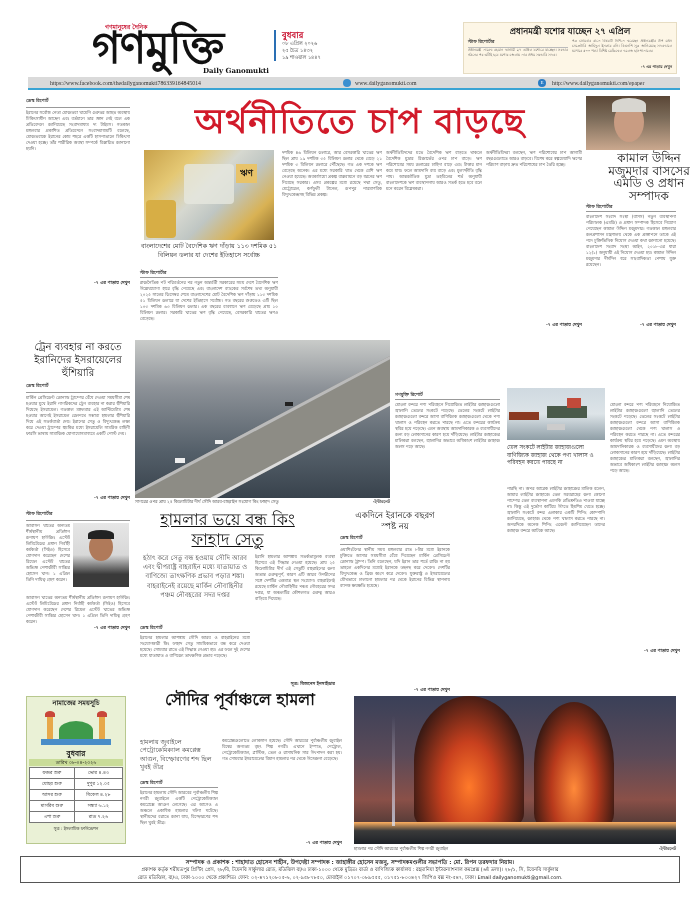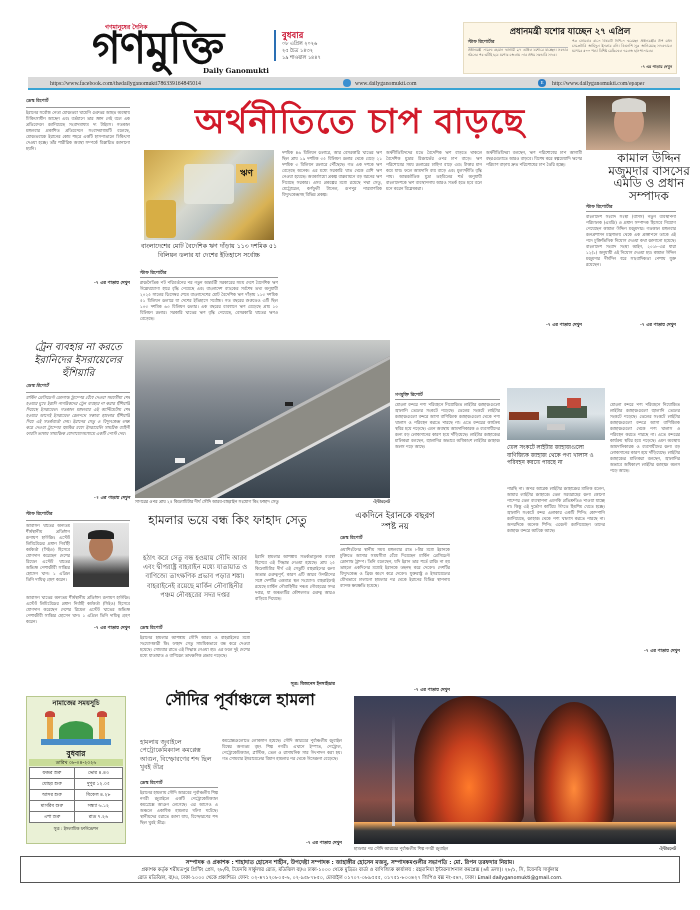--- a/index.html
+++ b/index.html
@@ -77,21 +77,21 @@
 <div class="abs photo" style="left:586px;top:96px;width:84px;height:54px;background:linear-gradient(180deg,#5a4636 0%,#7a6a58 40%,#caa88e 100%);">
   <div class="abs" style="left:28px;top:6px;width:30px;height:40px;border-radius:50%;background:#c99c82;"></div>
   <div class="abs" style="left:26px;top:2px;width:34px;height:14px;border-radius:50% 50% 0 0;background:#d8d6d0;"></div>
 </div>
 <div class="abs hl" style="left:584px;top:152px;width:90px;font-size:12px;line-height:12.5px;margin-left:20px;">কামাল উদ্দিন মজুমদার বাসসের এমডি ও প্রধান সম্পাদক</div>
 <div class="abs byline" style="left:586px;top:204px;">স্টাফ রিপোর্টার</div>
 <div class="abs rule" style="left:586px;top:211px;width:90px;"></div>
 <div class="abs small" style="left:586px;top:214px;width:90px;height:106px;">বাংলাদেশ সংবাদ সংস্থা (বাসস) নতুন ব্যবস্থাপনা পরিচালক (এমডি) ও প্রধান সম্পাদক হিসেবে নিয়োগ পেয়েছেন কামাল উদ্দিন মজুমদার। গতকাল মঙ্গলবার জনপ্রশাসন মন্ত্রণালয় থেকে এক প্রজ্ঞাপনে তাকে এই পদে চুক্তিভিত্তিক নিয়োগ দেওয়া কথা জানানো হয়েছে। বাংলাদেশ সংবাদ সংস্থা আইন, ২০১৮-এর ধারা ১২(১) অনুযায়ী এই নিয়োগ দেওয়া হয়। কামাল উদ্দিন মজুমদার দীর্ঘদিন ধরে সাংবাদিকতা পেশায় যুক্ত রয়েছেন।</div>
 <div class="abs cont" style="left:586px;top:322px;width:90px;">-৭ এর পাতায় দেখুন</div>
 
-<div class="abs" style="left:26px;top:340px;width:104px;height:170px;font-style:italic;">
+<div class="abs" style="left:26px;top:340px;width:104px;height:170px;">
   <div class="hl" style="font-size:10px;line-height:13px;padding:0 4px;">ট্রেন ব্যবহার না করতে ইরানিদের ইসরায়েলের হুঁশিয়ারি</div>
   <div class="byline" style="margin-top:4px;">ডেস্ক রিপোর্ট</div>
   <div class="rule" style="margin:2px 0;"></div>
   <div class="small" style="height:100px;">মার্কিন প্রেসিডেন্ট ডোনাল্ড ট্রাম্পের বেঁধে দেওয়া সময়সীমা শেষ হওয়ার মুখে ইরানি নাগরিকদের ট্রেন ব্যবহার না করার হুঁশিয়ারি দিয়েছে ইসরায়েল। গতকাল মঙ্গলবার এই আল্টিমেটাম শেষ হওয়ার আগেই ইসরায়েল রেলপথে সম্ভাব্য হামলার হুঁশিয়ারি দিয়ে এই সতর্কবার্তা দেয়। ইরানের সেতু ও বিদ্যুৎকেন্দ্র লক্ষ্য করে দেওয়া ট্রাম্পের হুমকির মধ্যে ইসরায়েলি সামরিক বাহিনী ফারসি ভাষায় সামাজিক যোগাযোগমাধ্যমে একটি পোস্ট দেয়।</div>
   <div class="cont">-৭ এর পাতায় দেখুন</div>
 </div>
 
 <div class="abs photo" style="left:135px;top:340px;width:255px;height:158px;background:linear-gradient(180deg,#c9cbc9 0%,#8d9298 30%,#55606a 70%,#38424c 100%);">
   <div class="abs" style="left:-30px;top:80px;width:340px;height:44px;background:#8d8c85;transform:rotate(-28deg);border-top:3px solid #bbb;border-bottom:3px solid #ddd;"></div>
   <div class="abs" style="left:40px;top:118px;width:10px;height:5px;background:#eee;"></div>
@@ -124,21 +124,21 @@
     <div class="small" style="width:44px;height:72px;">আবাসন খাতের অন্যতম শীর্ষস্থানীয় প্রতিষ্ঠান রূপায়ণ হাউজিং এস্টেট লিমিটেডের প্রধান নির্বাহী কর্মকর্তা (সিইও) হিসেবে যোগদান করেছেন দেশের রিয়েল এস্টেট খাতের অভিজ্ঞ পেশাজীবী সাব্বির হোসেন খান। ১ এপ্রিল তিনি দায়িত্ব গ্রহণ করেন।</div>
     <div class="photo" style="width:56px;height:64px;background:linear-gradient(180deg,#e6e6e6 0%,#d8d8d8 50%,#3a3a3a 80%);position:relative;">
       <div class="abs" style="left:16px;top:10px;width:24px;height:28px;border-radius:50%;background:#b07a5a;"></div>
       <div class="abs" style="left:15px;top:7px;width:26px;height:9px;border-radius:50% 50% 0 0;background:#222;"></div>
     </div>
   </div>
   <div class="small" style="height:30px;">আবাসন খাতের অন্যতম শীর্ষস্থানীয় প্রতিষ্ঠান রূপায়ণ হাউজিং এস্টেট লিমিটেডের প্রধান নির্বাহী কর্মকর্তা (সিইও) হিসেবে যোগদান করেছেন দেশের রিয়েল এস্টেট খাতের অভিজ্ঞ পেশাজীবী সাব্বির হোসেন খান। ১ এপ্রিল তিনি দায়িত্ব গ্রহণ করেন।</div>
   <div class="cont">-৭ এর পাতায় দেখুন</div>
 </div>
 
-<div class="abs hl" style="left:140px;top:510px;width:175px;font-size:12px;line-height:20px;">হামলার ভয়ে বন্ধ কিং ফাহাদ সেতু</div>
+<div class="abs hl" style="left:140px;top:510px;width:175px;font-size:16px;line-height:20px;text-decoration:underline;">হামলার ভয়ে বন্ধ কিং ফাহাদ সেতু</div>
 <div class="abs" style="left:140px;top:554px;width:110px;font-size:6.6px;line-height:9.2px;color:#444;text-align:center;">হঠাৎ করে সেতু বন্ধ হওয়ায় সৌদি আরব এবং দ্বীপরাষ্ট্র বাহরাইন মধ্যে যাতায়াত ও বাণিজ্যে তাৎক্ষণিক প্রভাব পড়ার শঙ্কা। বাহরাইনেই রয়েছে মার্কিন নৌবাহিনীর পঞ্চম নৌবহরের সদর দপ্তর</div>
 <div class="abs byline" style="left:140px;top:625px;">ডেস্ক রিপোর্ট</div>
 <div class="abs rule" style="left:140px;top:632px;width:110px;"></div>
 <div class="abs small" style="left:140px;top:635px;width:110px;height:48px;">ইরানের হামলার আশঙ্কায় সৌদি আরব ও বাহরাইনের মধ্যে সংযোগকারী কিং ফাহাদ সেতু সাময়িকভাবে বন্ধ করে দেওয়া হয়েছে। সোমবার রাতে এই সিদ্ধান্ত নেওয়া হয়। এর ফলে দুই দেশের মধ্যে যাতায়াত ও বাণিজ্যে তাৎক্ষণিক প্রভাব পড়েছে।</div>
 <div class="abs small" style="left:255px;top:554px;width:80px;height:126px;">ইরানি হামলার আশঙ্কায় সতর্কতামূলক ব্যবস্থা হিসেবে এই সিদ্ধান্ত নেওয়া হয়েছে। প্রায় ২৫ কিলোমিটার দীর্ঘ এই সেতুটি বাহরাইনের জন্য অত্যন্ত গুরুত্বপূর্ণ, কারণ এটি আরব উপদ্বীপের সঙ্গে দেশটির একমাত্র স্থল সংযোগ। বাহরাইনেই রয়েছে মার্কিন নৌবাহিনীর পঞ্চম নৌবহরের সদর দপ্তর, যা অঞ্চলটির কৌশলগত গুরুত্ব আরও বাড়িয়ে দিয়েছে।</div>
 <div class="abs cont" style="left:255px;top:681px;width:80px;">সূত্র: বিজনেস ইনসাইডার</div>
 
 <div class="abs" style="left:340px;top:510px;width:110px;height:178px;">
   <div class="hl" style="font-size:8.5px;line-height:11px;padding:0 8px;">একদিনে ইরানকে বছরগ স্পষ্ট নয়</div>
   <div class="byline" style="margin-top:3px;">ডেস্ক রিপোর্ট</div>

